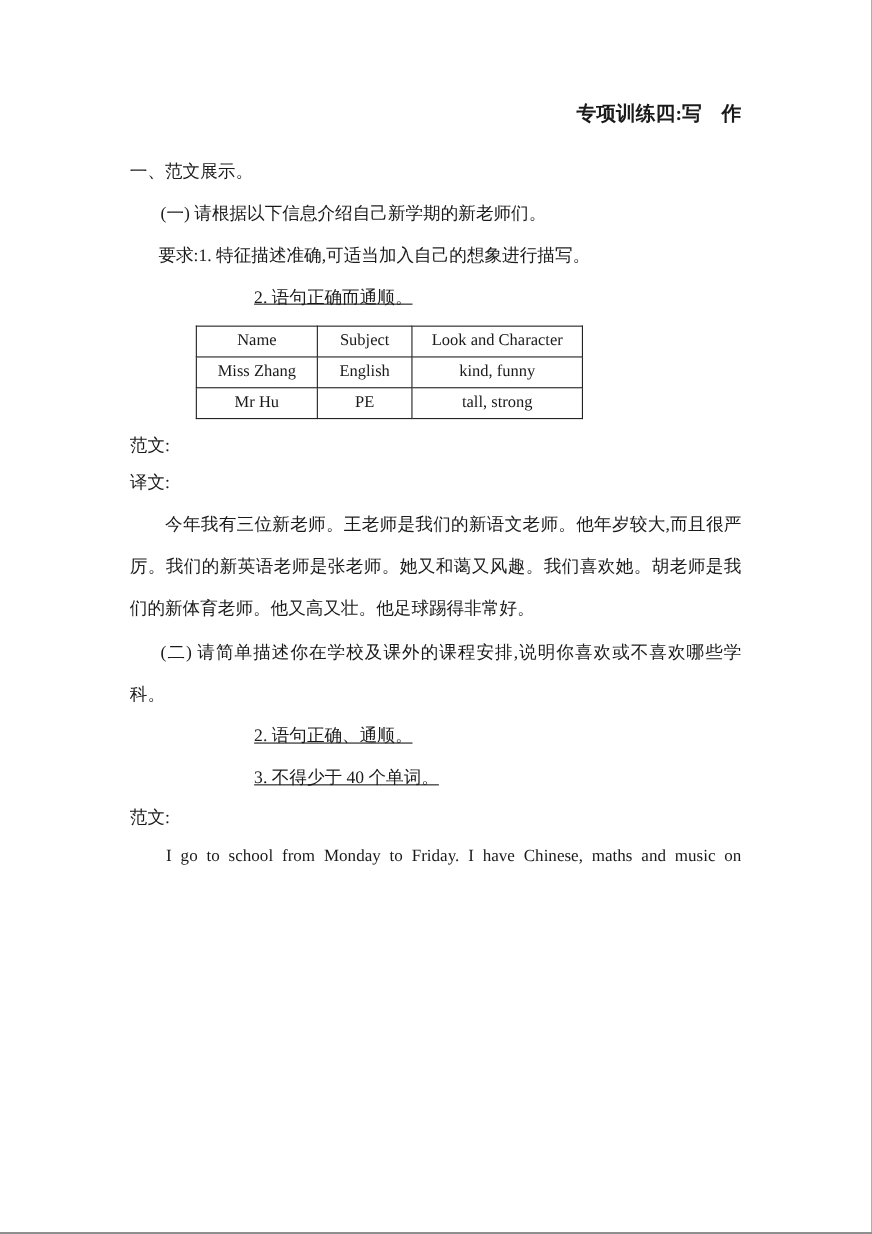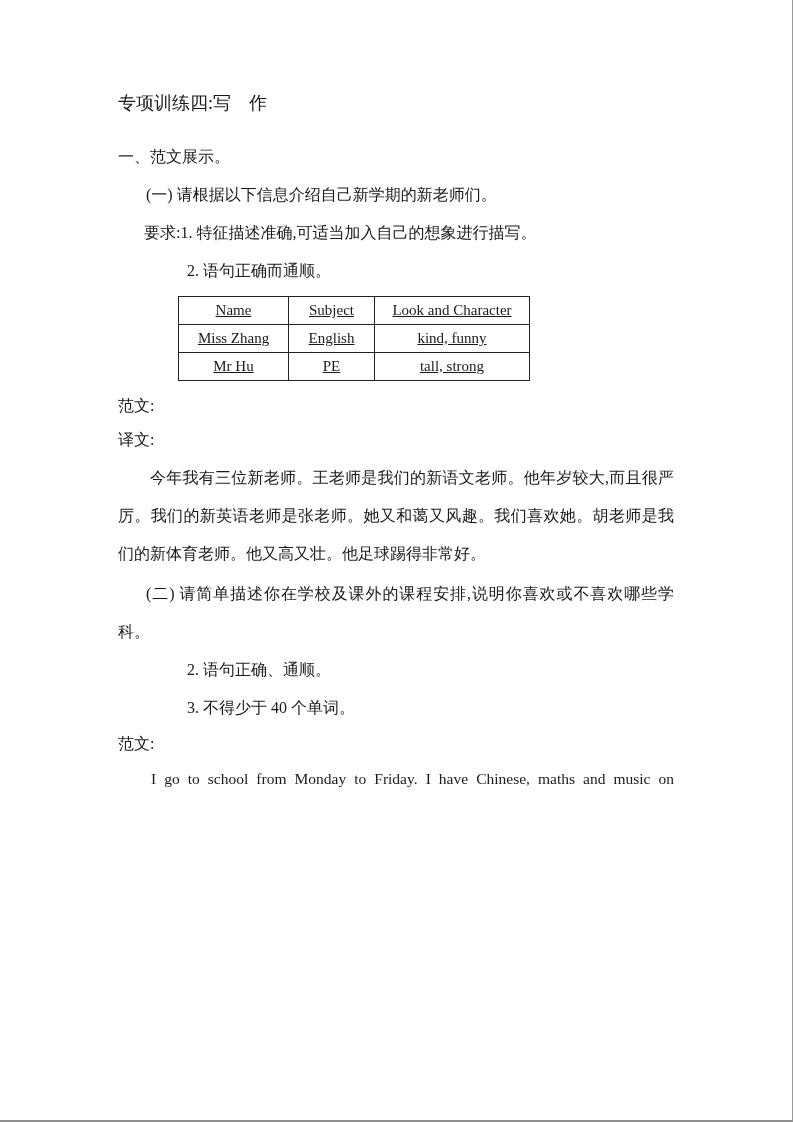--- a/index.html
+++ b/index.html
@@ -16,49 +16,48 @@
     padding: 90px 118px 0 118px;
     overflow: hidden;
     font-family: "Liberation Serif", "DejaVu Serif", serif;
     font-size: 16px;
     color: #1a1a1a;
     border-right: 1px solid #9a9a9a;
     border-bottom: 2px solid #8f8f8f;
   }
   .doc-title {
     font-size: 18px;
-    font-weight: normal;
-    text-align: left;
+    font-weight: bold;
+    text-align: right;
     line-height: 26px;
     margin: 0 0 22px 0;
   }
   .line { line-height: 38px; }
   .sec-heading { margin-left: 0; font-family: Liberation Serif, serif; }
   .part-heading { margin-left: 28px; }
   .part-heading-wrap {
     line-height: 38px;
     text-indent: 28px;
     text-align: justify;
   }
   .req-first { margin-left: 26px; }
-  .req-sub   { margin-left: 69px; }
+  .req-sub   { margin-left: 113px; text-decoration: underline; }
 
   .info-table {
     border-collapse: collapse;
     margin: 6px 0 8px 60px;
   }
   .info-table th, .info-table td {
     border: 1px solid #222222;
     font-weight: normal;
     font-size: 15px;
     height: 28px;
     padding: 0 8px;
     text-align: center;
     vertical-align: middle;
-    text-decoration: underline;
   }
   .col-name    { width: 110px; }
   .col-subject { width: 86px;  }
   .col-look    { width: 155px; }
 
   .label-line { line-height: 34px; }
 
   .para-en {
     margin: 2px 0;
     line-height: 31px;

